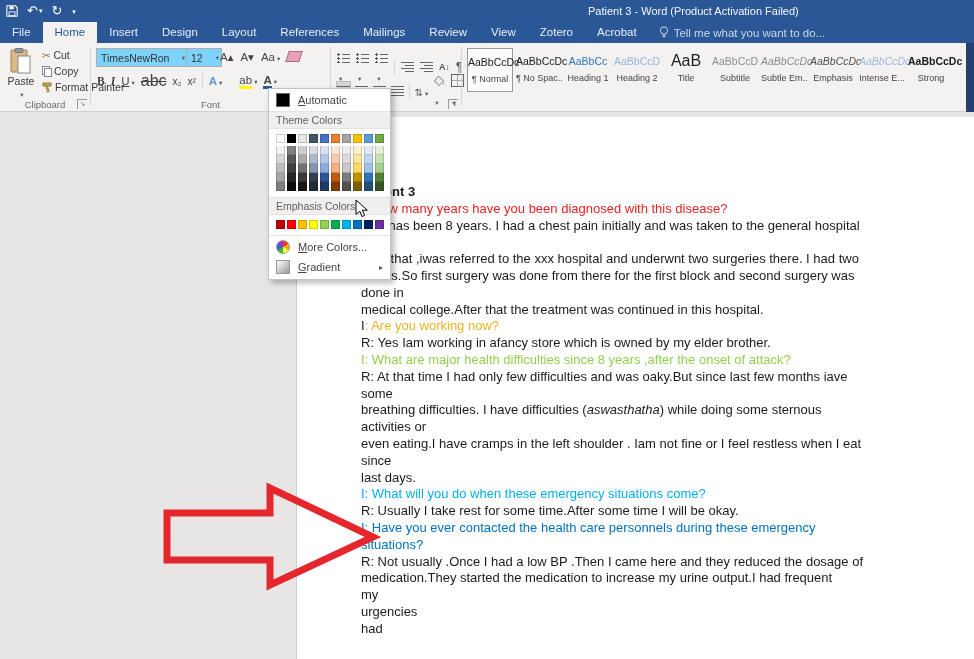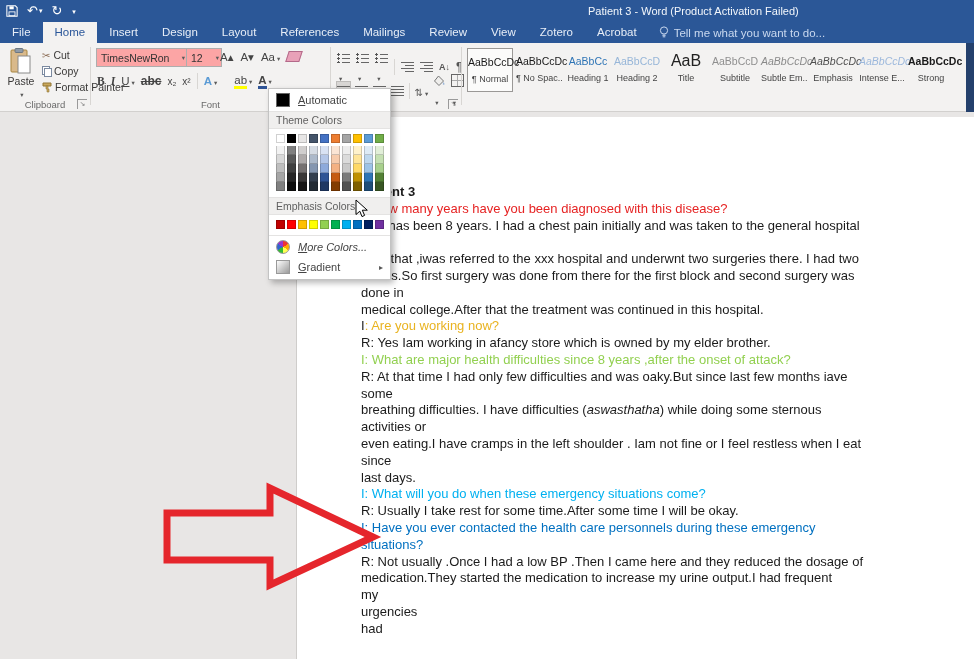--- a/index.html
+++ b/index.html
@@ -35,21 +35,21 @@
   .smallcol{position:absolute;left:42px;top:6px;display:flex;flex-direction:column;gap:4px;}
   .smallcol .rbtn{gap:3px;white-space:nowrap;}
   .cut-ico{font-size:10px;color:#8a6a52;}
   .copy-ico{position:relative;width:9px;height:10px;}
   .copy-ico i{position:absolute;width:6px;height:7px;border:1px solid #7b8aa0;background:#fff;display:block;}
   .copy-ico i:first-child{left:0;top:0;}
   .copy-ico i:last-child{left:2px;top:2px;}
 
   
   .g-font{position:absolute;left:91px;top:0;width:239px;height:68px;}
-  .combo{position:absolute;top:5px;height:17px;background:#fca5a5;border:1px solid #adadad;font-size:10.5px;color:#333;display:flex;align-items:center;padding:0 2px 0 4px;justify-content:space-between;}
+  .combo{position:absolute;top:5px;height:17px;background:#7dd3fc;border:1px solid #adadad;font-size:10.5px;color:#333;display:flex;align-items:center;padding:0 2px 0 4px;justify-content:space-between;}
   .fname{left:5px;width:84px;}
   .fsize{left:95px;width:28px;}
   .fr1{position:absolute;left:129px;top:5px;display:flex;gap:7px;align-items:center;height:17px;}
   .fr2{position:absolute;left:6px;top:28px;display:flex;gap:6px;align-items:center;height:20px;}
   .fb{font-size:11.5px;color:#444;}
   .fb b{font-family:"Liberation Serif",serif;}
   .bar{display:inline-block;border-bottom:3.5px solid;padding-bottom:0px;line-height:11px;}
   .sep{width:1px;height:16px;background:#d8d6d3;}
   .eraser{display:inline-block;width:12px;height:9px;background:#e8a1b8;border:1px solid #b36a8a;transform:skewX(-18deg);}
 
@@ -200,21 +200,21 @@
       <div class="fr1">
         <span class="fb">A▴</span>
         <span class="fb">A▾</span>
         <span class="fb"><span>Aa</span><span class="caret">▾</span></span>
         <span><span class="eraser"></span></span>
       </div>
       <div class="fr2">
         <span class="fb"><b style="font-weight:800;">B</b></span>
         <span class="fb"><b style="font-style:italic;font-family:'Liberation Serif',serif;">I</b></span>
         <span class="fb"><span style="text-decoration:underline;">U</span><span class="caret">▾</span></span>
-        <span class="fb"><span style="text-decoration:line-through;font-size:12px;font-weight:bold;">abc</span></span>
+        <span class="fb"><span style="text-decoration:line-through;font-size:16px;">abc</span></span>
         <span class="fb"><span style="font-size:10px;">x₂</span></span>
         <span class="fb"><span style="font-size:10px;">x²</span></span>
         <span class="sep"></span>
         <span class="fb"><span style="color:#5b9bd5;font-weight:bold;">A</span><span class="caret">▾</span></span>
         <span class="fb"><span class="bar" style="border-color:#ffff00;margin-left:11px;">ab</span><span class="caret">▾</span></span>
         <span class="fb"><span class="bar" style="border-color:#2f5496;font-weight:bold;">A</span><span class="caret">▾</span></span>
       </div>
       <div class="gl">Font</div>
       <div class="launcher">↘</div>
     </div>
@@ -432,21 +432,21 @@
         <span class="sw" style="background: rgb(255, 0, 0);"></span>
         <span class="sw" style="background: rgb(255, 192, 0);"></span>
         <span class="sw" style="background: rgb(255, 255, 0);"></span>
         <span class="sw" style="background: rgb(146, 208, 80);"></span>
         <span class="sw" style="background: rgb(0, 176, 80);"></span>
         <span class="sw" style="background: rgb(0, 176, 240);"></span>
         <span class="sw" style="background: rgb(0, 112, 192);"></span>
         <span class="sw" style="background: rgb(0, 32, 96);"></span>
         <span class="sw" style="background: rgb(112, 48, 160);"></span>
       </div>
-    <div class="dd-row" style="border-top:1px solid #e4e3e2;font-style:italic;">
+    <div class="dd-row" style="border-top:1px solid #e4e3e2;">
       <span class="wheel"></span>
       <span class="ak">More Colors...</span>
     </div>
     <div class="dd-row" style="padding-top:2px;padding-bottom:5px;">
       <span class="gradsq"></span>
       <span class="ak">Gradient</span>
       <span class="subarrow">▸</span>
     </div>
   </div>
 

